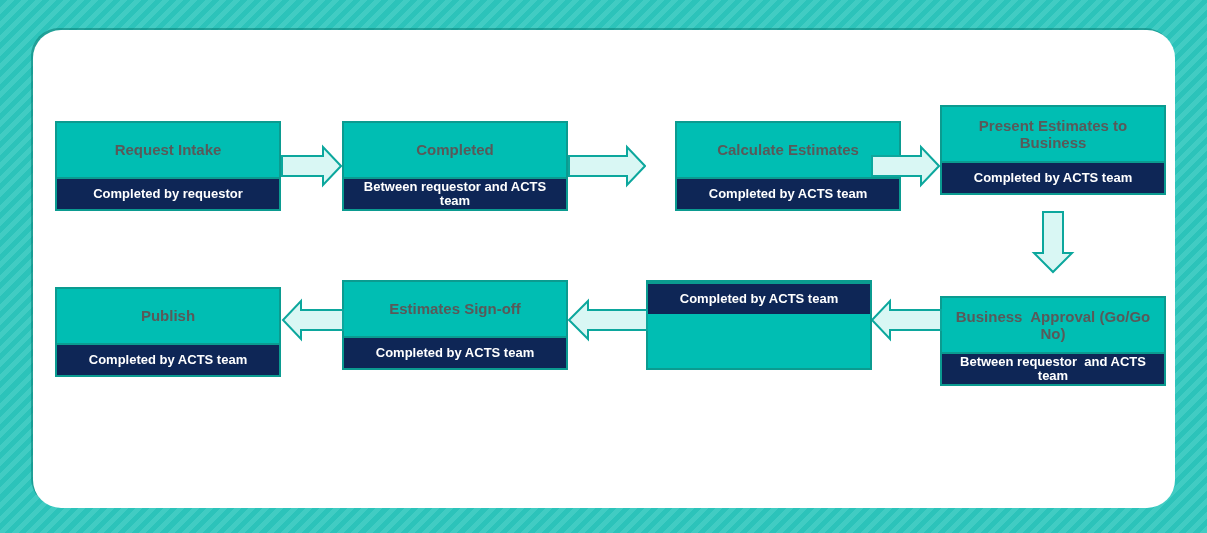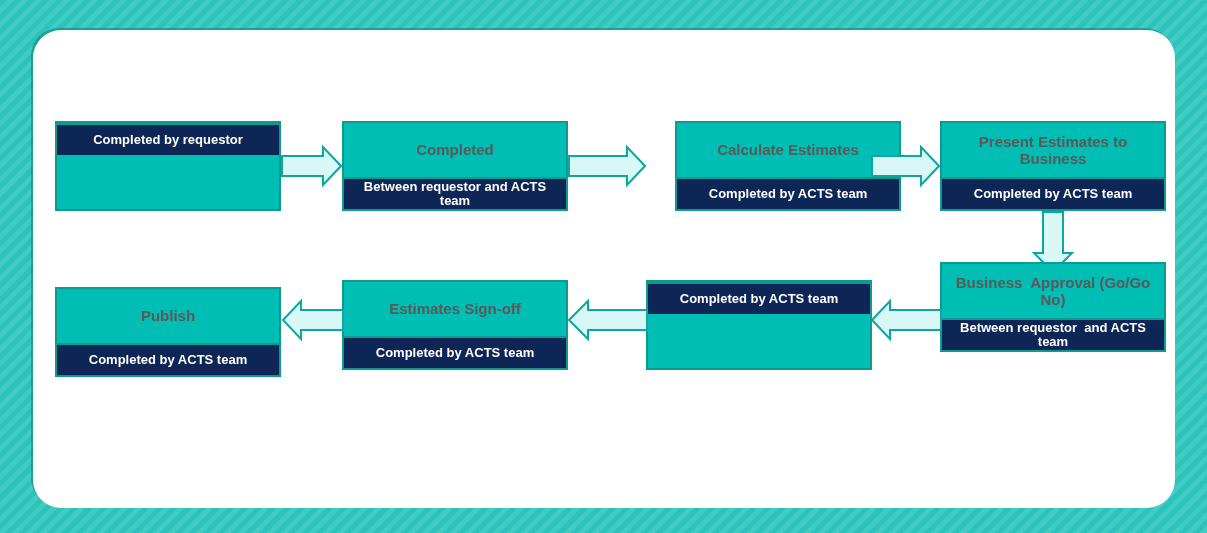--- a/index.html
+++ b/index.html
@@ -78,20 +78,21 @@
     stroke-linejoin: miter;
   }
 </style>
 </head>
 <body>
 
 <div class="canvas">
   <div class="card">
 
     <div class="step" style="left:22px; top:91px;">
+      <div class="step-title">Request Intake</div>
       <div class="step-band">Completed by requestor</div>
     </div>
 
     <svg class="arrow" style="left:248px; top:114px;" width="61" height="44">
       <polygon points="1,12 42,12 42,3 60,22 42,41 42,32 1,32"></polygon>
     </svg>
 
     <div class="step" style="left:309px; top:91px;">
       <div class="step-title">Completed</div>
       <div class="step-band">Between requestor and ACTS
@@ -104,31 +105,31 @@
 
     <div class="step" style="left:642px; top:91px;">
       <div class="step-title">Calculate Estimates</div>
       <div class="step-band">Completed by ACTS team</div>
     </div>
 
     <svg class="arrow" style="left:838px; top:114px;" width="69" height="44">
       <polygon points="1,12 50,12 50,3 68,22 50,41 50,32 1,32"></polygon>
     </svg>
 
-    <div class="step" style="left:907px; top:91px;">
+    <div class="step" style="left:907px; top:75px;">
       <div class="step-title">Present Estimates to
 Business</div>
       <div class="step-band">Completed by ACTS team</div>
     </div>
 
     <svg class="arrow" style="left:998px; top:181px;" width="44" height="63">
       <polygon points="12,1 32,1 32,42 41,42 22,61 3,42 12,42"></polygon>
     </svg>
 
-    <div class="step" style="left:907px; top:232px;">
+    <div class="step" style="left:907px; top:266px;">
       <div class="step-title">Business  Approval (Go/Go
 No)</div>
       <div class="step-band">Between requestor  and ACTS
 team</div>
     </div>
 
     <svg class="arrow" style="left:837px; top:268px;" width="72" height="44">
       <polygon points="71,12 20,12 20,3 2,22 20,41 20,32 71,32"></polygon>
     </svg>
 

